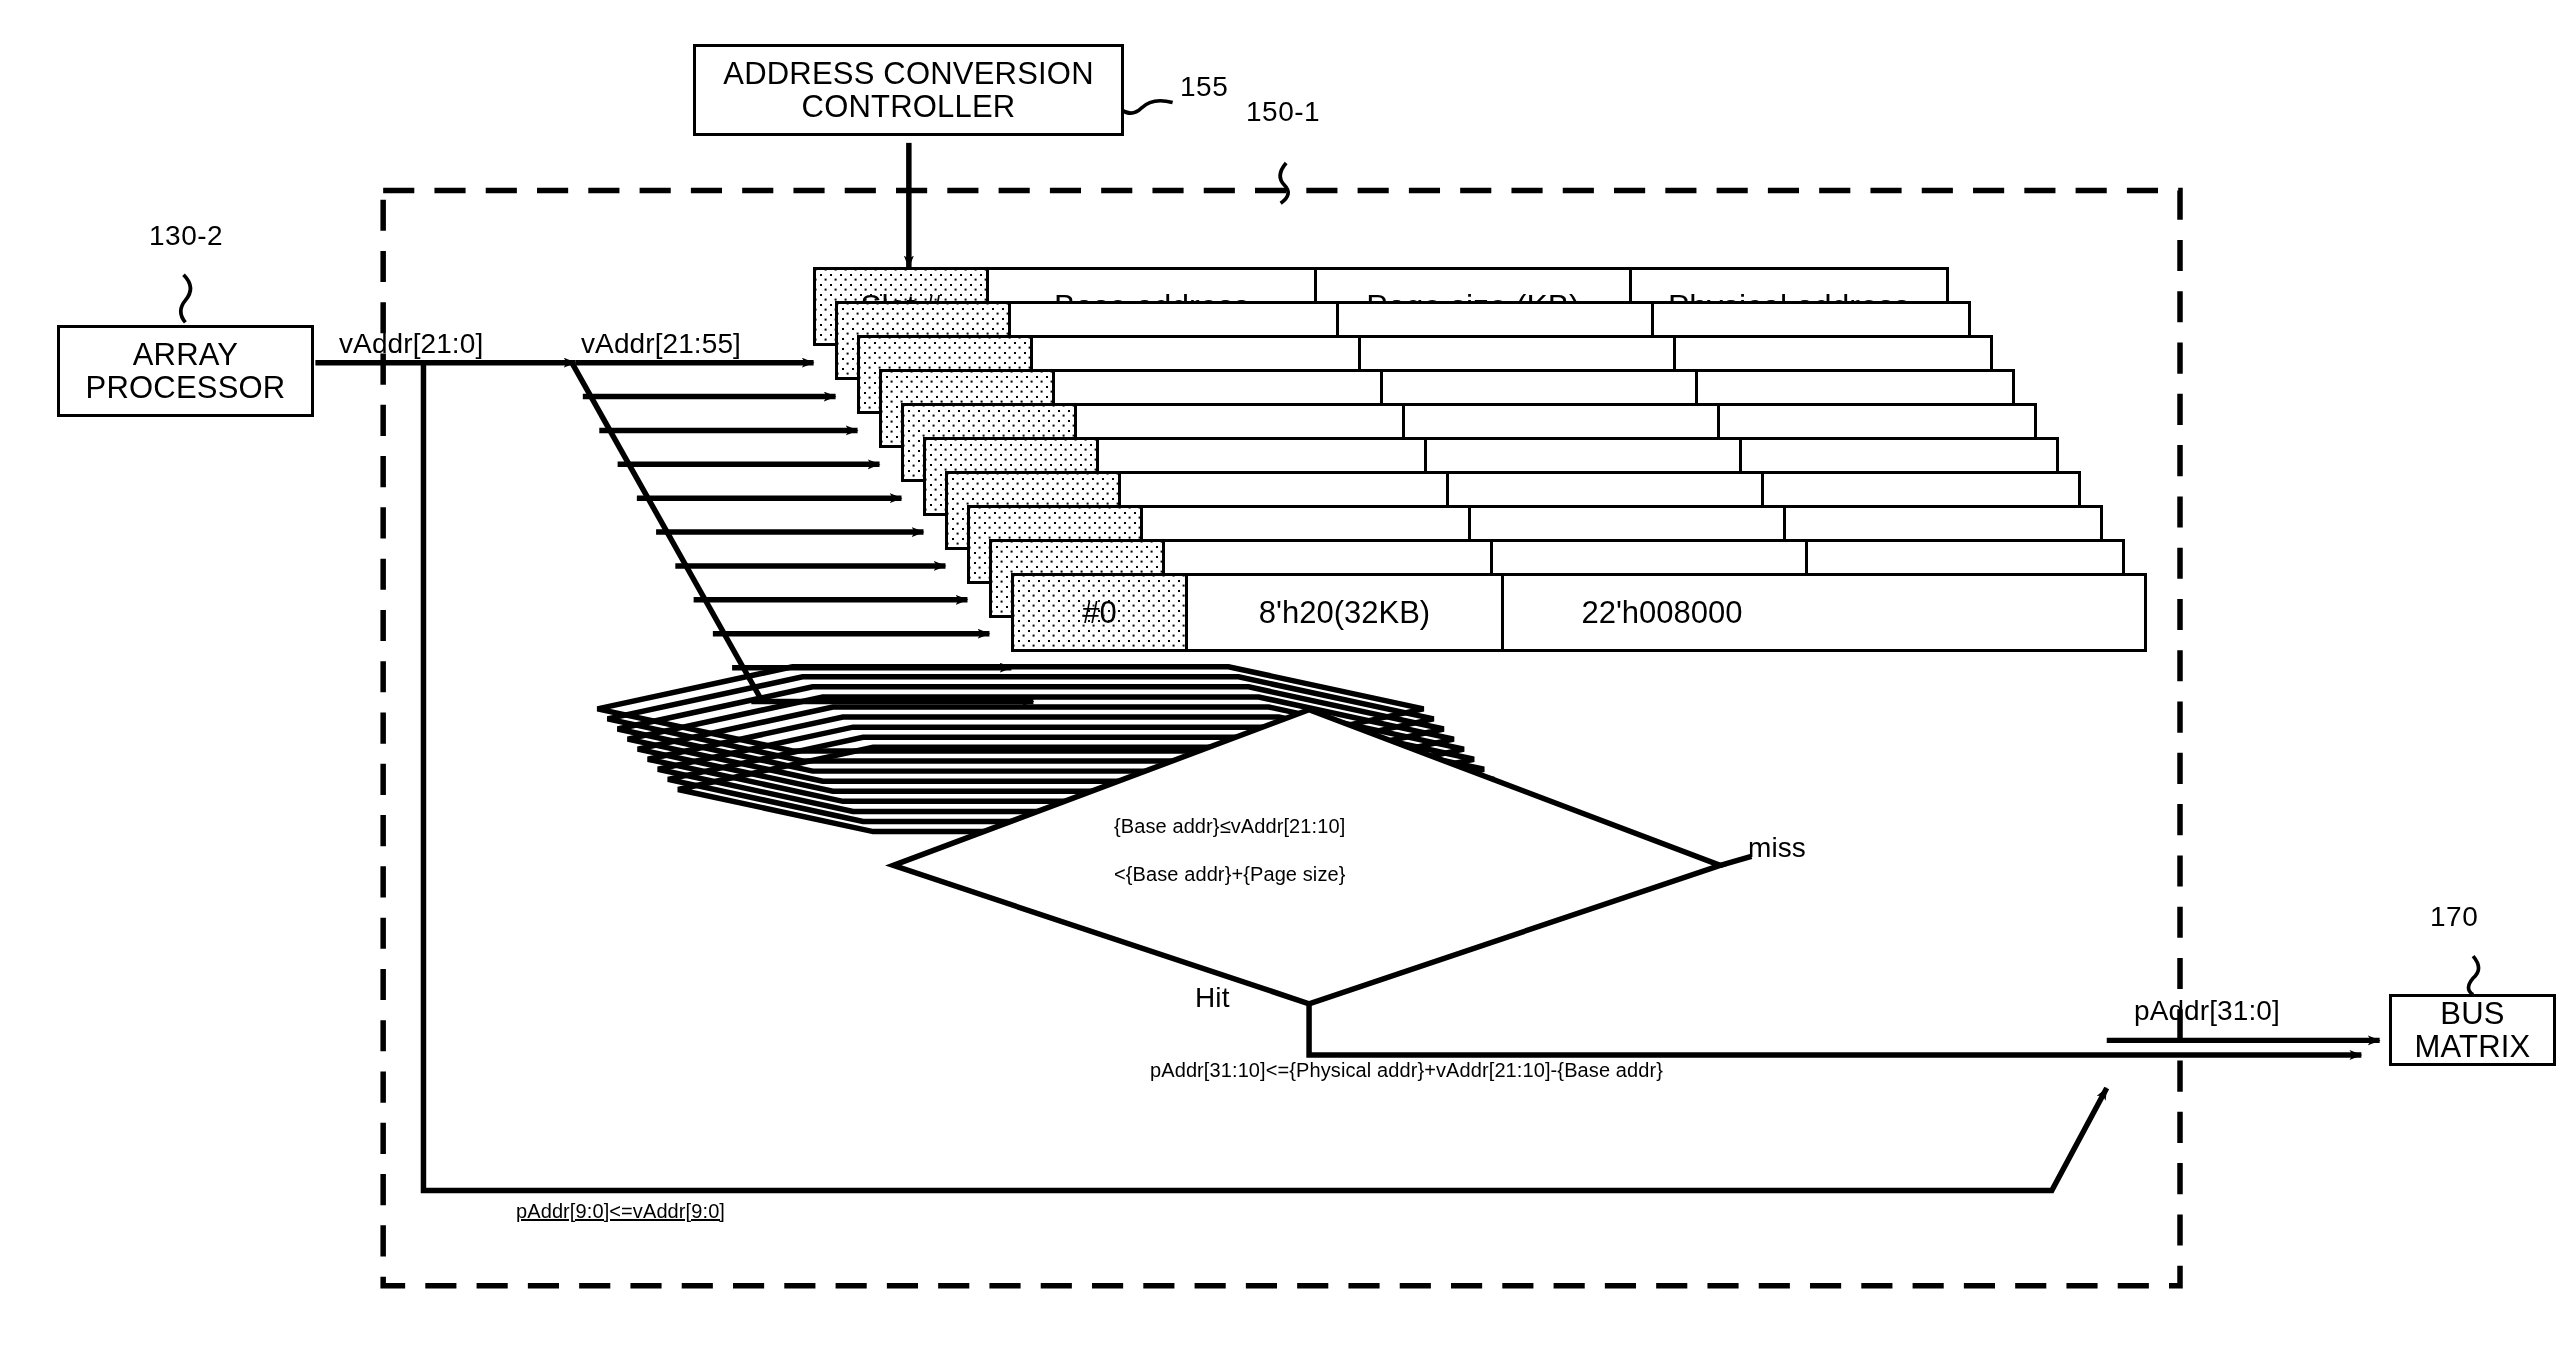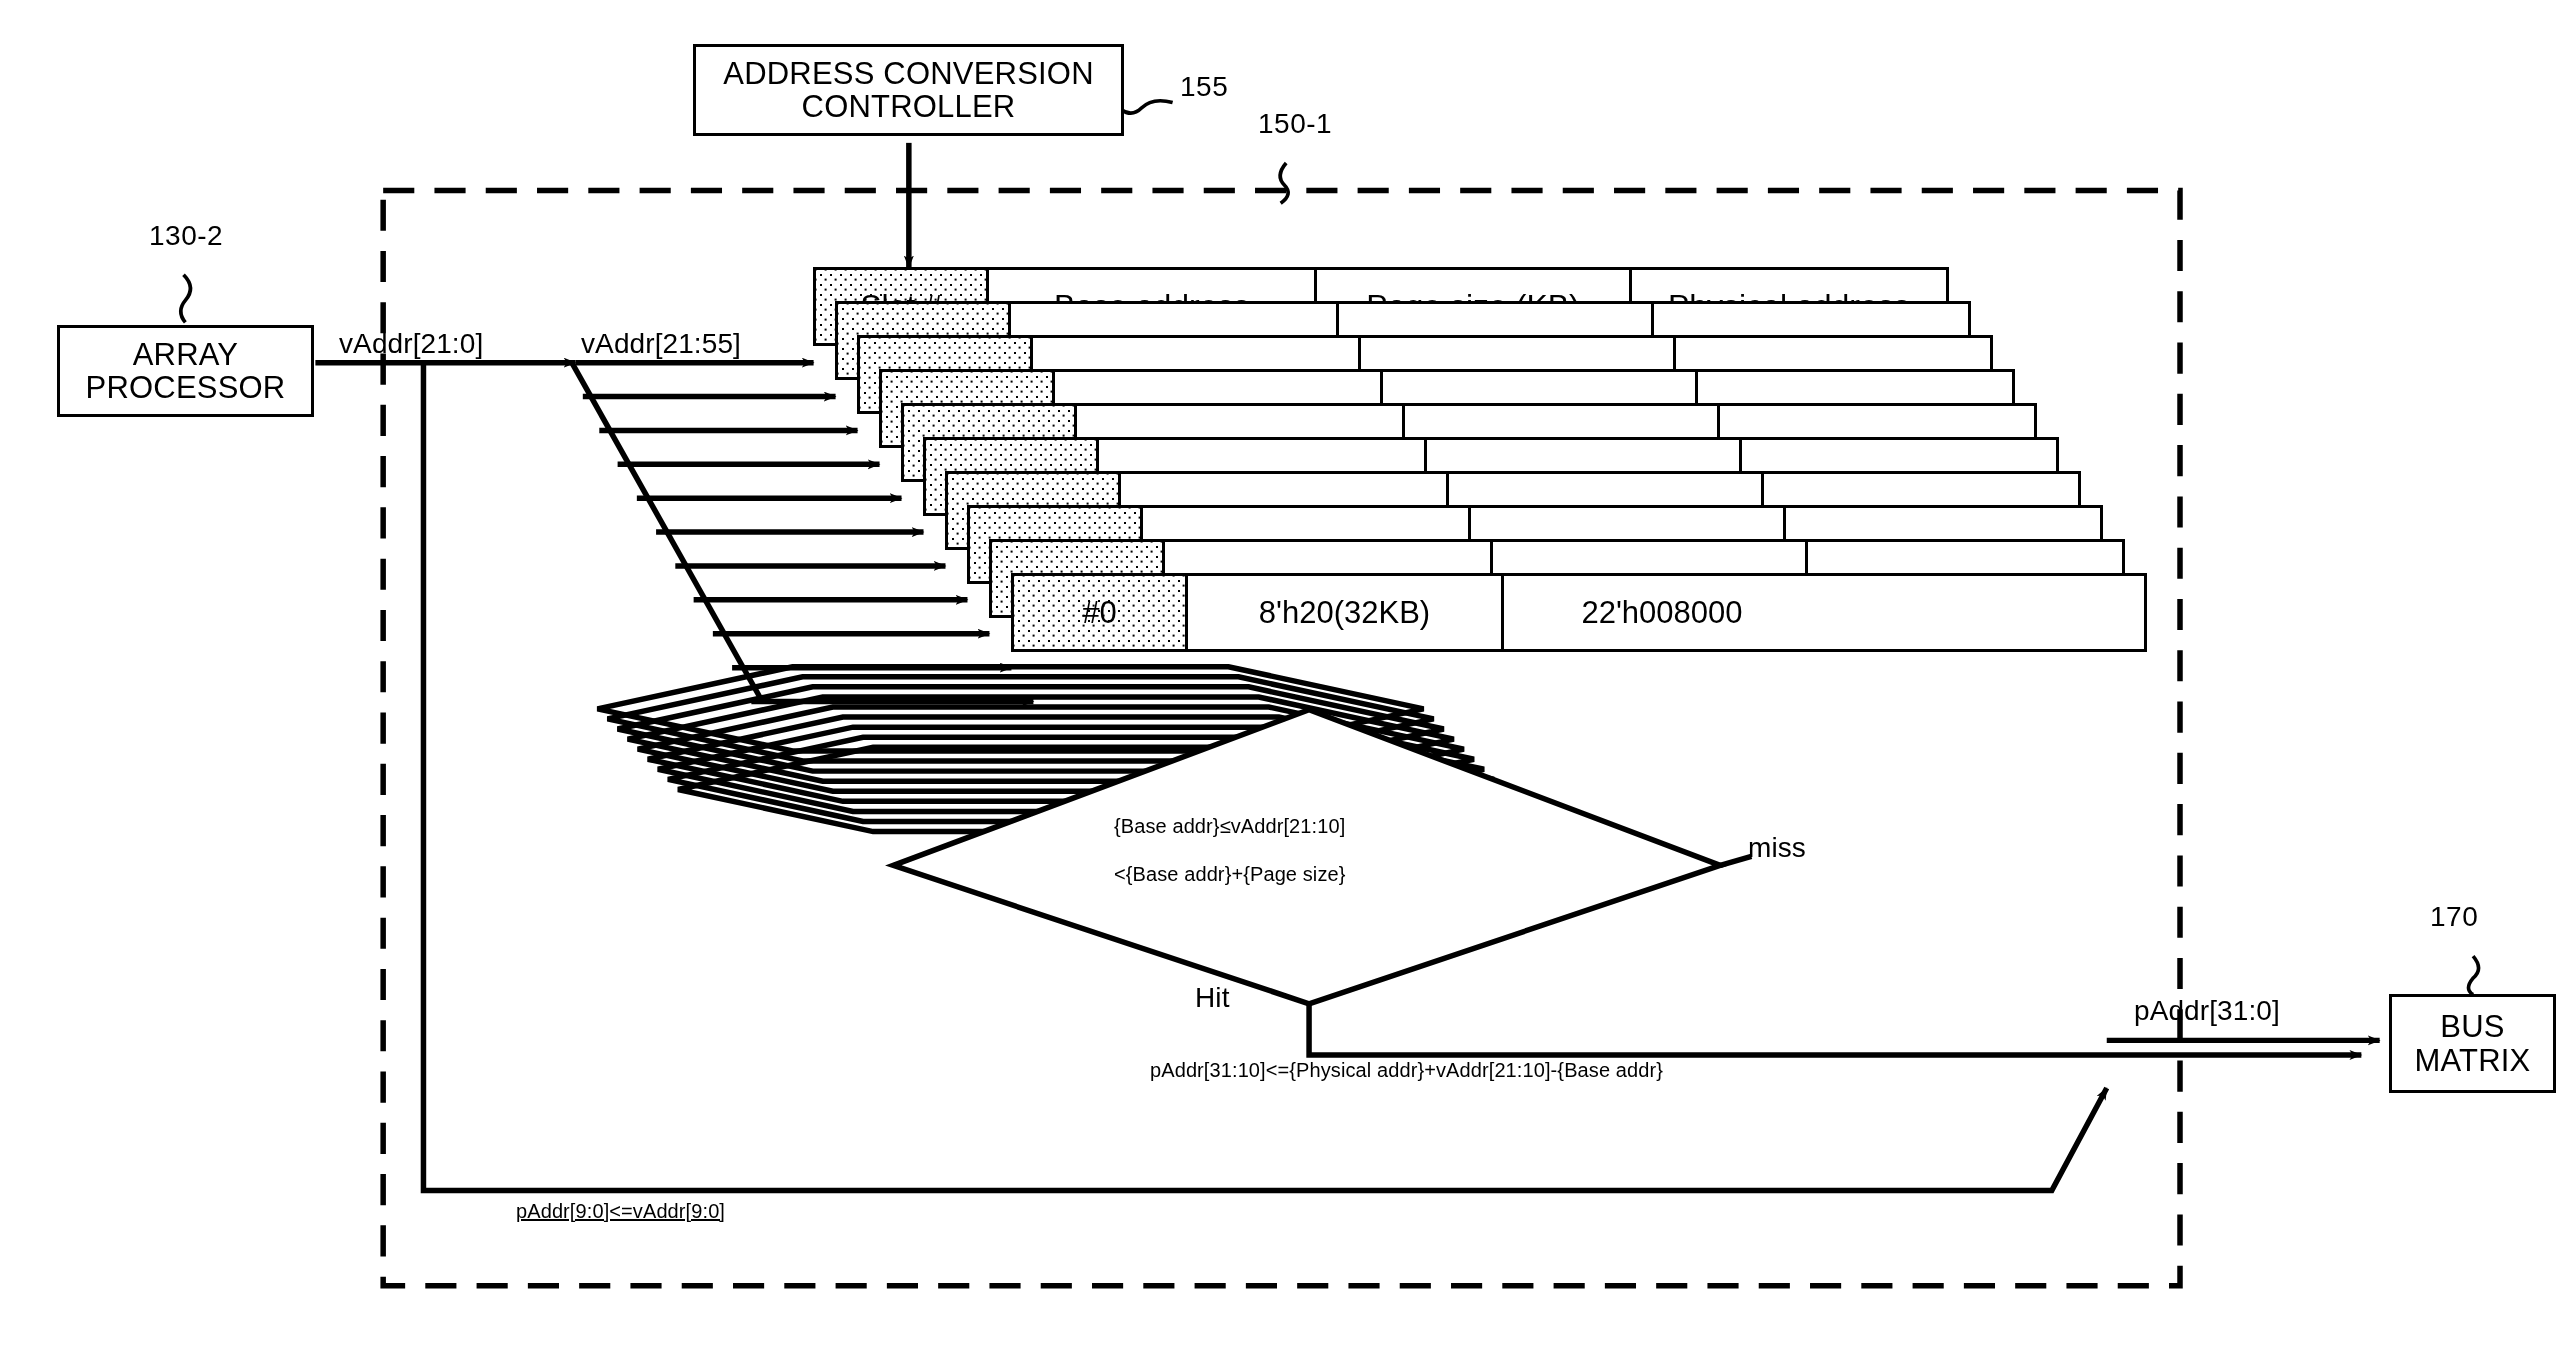--- a/index.html
+++ b/index.html
@@ -170,30 +170,30 @@
   </div>
 
   <div class="blk" id="blk-controller" style="left: 693px; top: 44px; width: 431px; height: 92px;">
     <span class="shadow"></span>
     <span>
         <span style="display:block">ADDRESS CONVERSION</span>
         <span style="display:block">CONTROLLER</span>
       </span>
   </div>
 
-  <div class="blk" id="blk-bus" style="left: 2389px; top: 994px; width: 167px; height: 99px;">
+  <div class="blk" id="blk-bus" style="left: 2389px; top: 994px; width: 167px; height: 72px;">
     <span class="shadow"></span>
     <span>
         <span style="display:block">BUS</span>
         <span style="display:block">MATRIX</span>
       </span>
   </div>
 
   <div class="reftag" style="left:1180px;top:71px;">155</div>
-  <div class="reftag" style="left:1246px;top:108px;margin-left:12px;">150-1</div>
+  <div class="reftag" style="left:1246px;top:96px;">150-1</div>
   <div class="reftag" style="left:149px;top:220px;">130-2</div>
   <div class="reftag" style="left:2430px;top:901px;">170</div>
 
   <div class="siglabel" style="left:339px;top:328px;">vAddr[21:0]</div>
   <div class="siglabel" style="left:581px;top:328px;">vAddr[21:55]</div>
   <div class="siglabel" style="left:2134px;top:995px;">pAddr[31:0]</div>
 
   <div class="formula" style="left:1114px;top:815px;">{Base addr}≤vAddr[21:10]</div>
   <div class="formula" style="left:1114px;top:863px;">&lt;{Base addr}+{Page size}</div>
   <div class="siglabel" style="left:1748px;top:832px;">miss</div>

